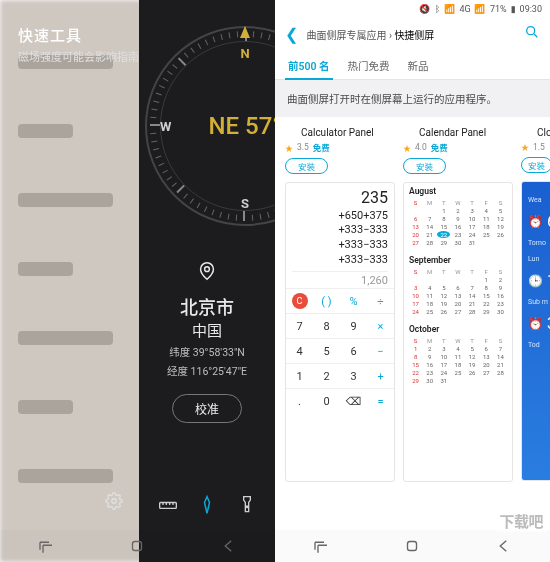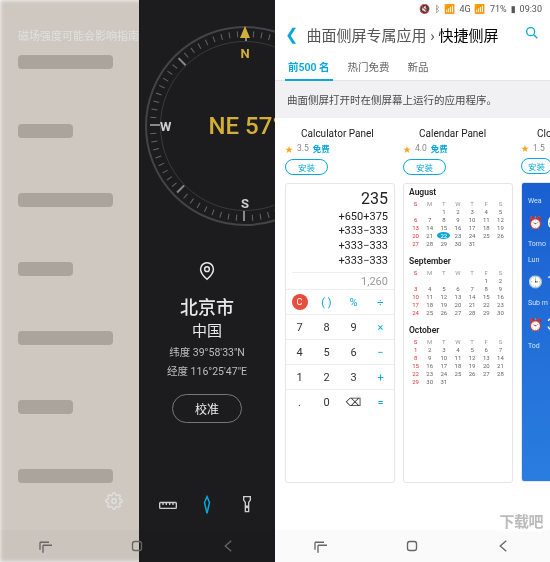--- a/index.html
+++ b/index.html
@@ -45,21 +45,21 @@
 
   .nav-bar { position: absolute; bottom: 0; left: 0; right: 0; height: 32px; display: flex; justify-content: space-around; align-items: center; background: rgba(0,0,0,0.02); }
   .nav-bar.dark { color: #444; }
   .nav-btn svg { width: 18px; height: 18px; display: block; }
 
   
   .right-phone { background: #fff; }
   .status-bar { height: 18px; display: flex; justify-content: flex-end; align-items: center; padding: 0 8px; font-size: 9px; color: #555; gap: 4px; }
   .r-header { display: flex; align-items: center; padding: 6px 10px; gap: 8px; }
   .r-back { color: #09a8d9; font-size: 16px; }
-  .r-crumb { font-size: 15px; color: #555; }
+  .r-crumb { font-size: 10px; color: #555; }
   .r-crumb .current { color: #000; }
   .r-search { margin-left: auto; color: #09a8d9; font-size: 16px; }
 
   .r-tabs { display: flex; border-bottom: 1px solid #e4e4e4; padding: 0 4px; }
   .r-tab { flex: none; padding: 8px 9px 6px; font-size: 10.5px; color: #666; position: relative; }
   .r-tab.active { color: #09a8d9; font-weight: 600; }
   .r-tab.active::after { content: ""; position: absolute; left: 6px; right: 6px; bottom: -1px; height: 2px; background: #09a8d9; }
 
   .r-desc { font-size: 10.5px; color: #4a4a4a; padding: 11px 12px; background: #f1f1f3; }
 
@@ -114,20 +114,21 @@
       <div class="blur-line long"></div>
         <div class="blur-line short"></div>
       <div class="blur-line long"></div>
         <div class="blur-line short"></div>
       <div class="blur-line long"></div>
         <div class="blur-line short"></div>
       <div class="blur-line long"></div>
     </div>
 
     <div class="left-top-text">
+      <div class="left-title">快速工具</div>
       <div class="left-sub">磁场强度可能会影响指南针的准确性。</div>
     </div>
 
     <div class="edge-panel">
       <div class="compass-wrap">
         <div class="compass-ring"></div>
         <div class="compass-ring inner"></div>
         <div class="tick-ring" id="tick-ring">
             <div class="tick major" style="transform: rotate(0deg);"></div>
             <div class="tick" style="transform: rotate(5deg);"></div>

